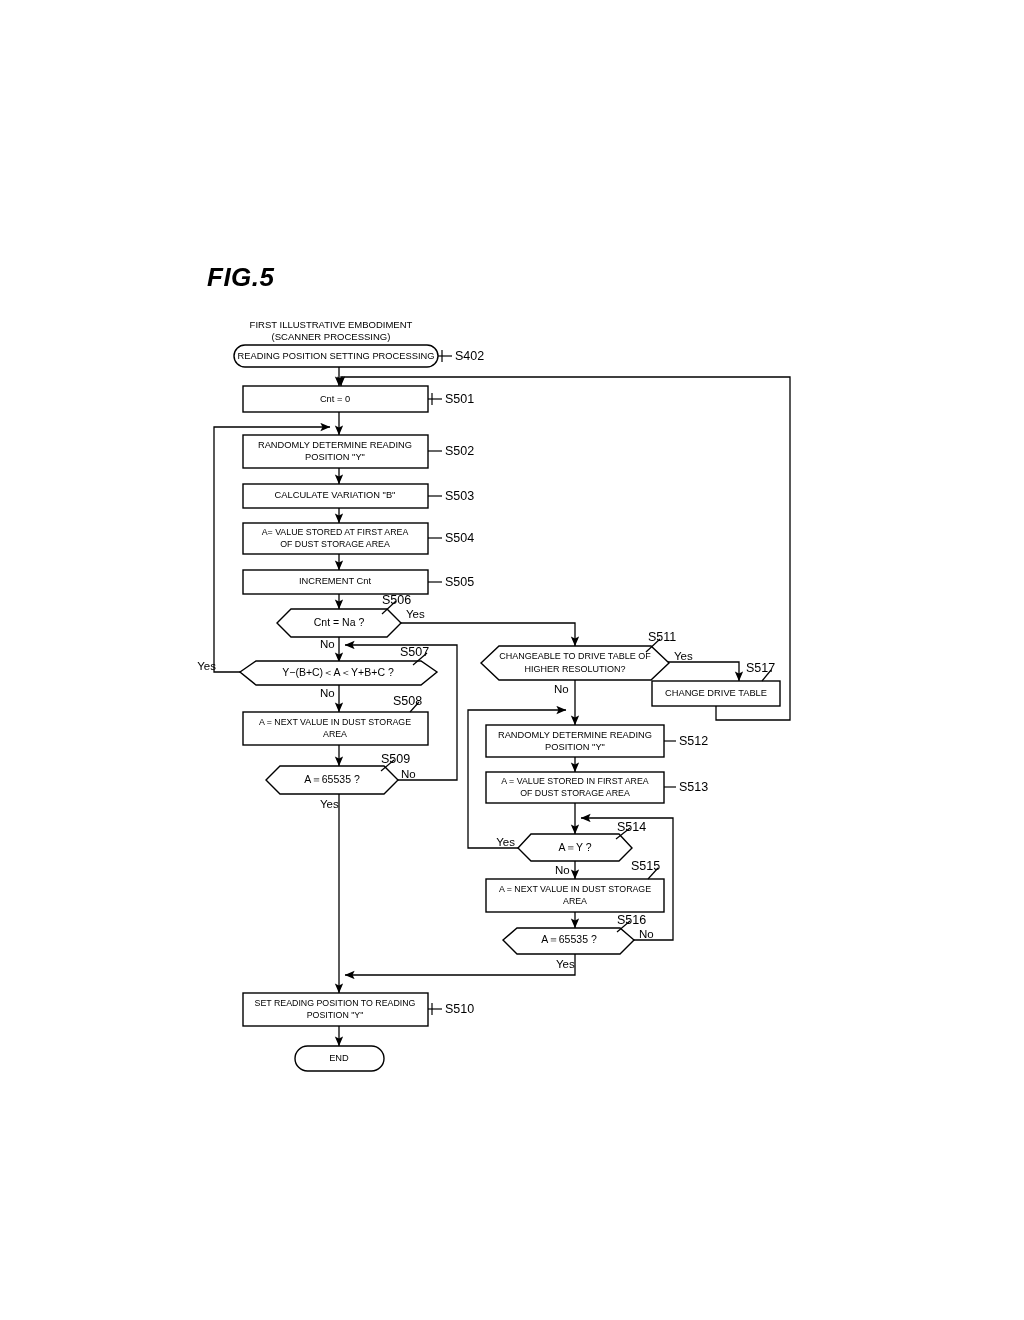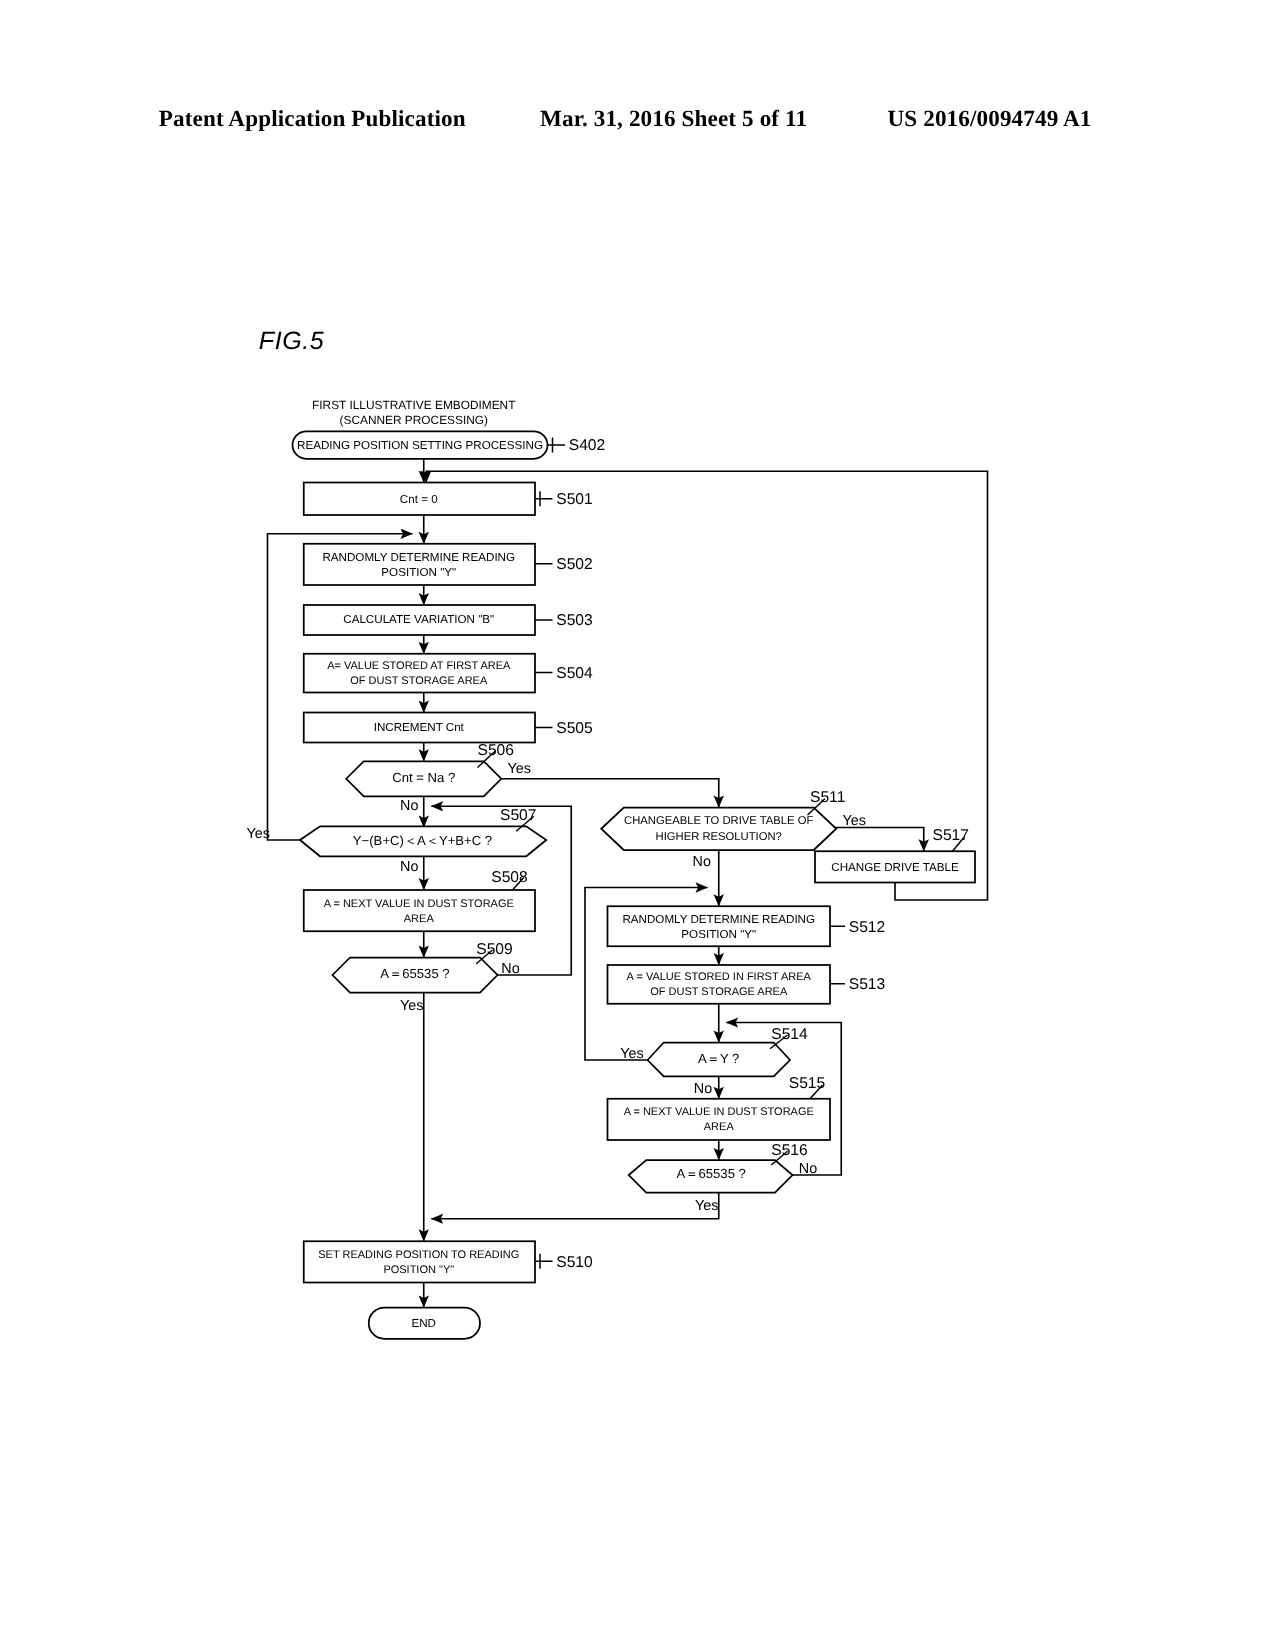--- a/index.html
+++ b/index.html
@@ -38,22 +38,22 @@
   .ph-mid   { position: absolute; left: 432px;  top: 0; }
   .ph-right { position: absolute; left: 710px;  top: 0; }
 
   
   .fig-label {
     position: absolute;
     left: 207px;
     top: 262px;
     font-family: "Liberation Sans", sans-serif;
     font-style: italic;
-    font-weight: normal;
-    font-size: 20px;
+    font-weight: bold;
+    font-size: 26px;
     letter-spacing: 0.5px;
   }
 
   
   #flow {
     position: absolute;
     left: 0;
     top: 0;
     width: 1024px;
     height: 1320px;
@@ -122,25 +122,20 @@
     fill: none;
     stroke: #000000;
     stroke-width: 1.2;
   }
 </style>
 </head>
 <body>
 
 <div id="page">
 
-  <div class="pat-header">
-    <span class="ph-left">Patent Application Publication</span>
-    <span class="ph-mid">Mar. 31, 2016  Sheet 5 of 11</span>
-    <span class="ph-right">US 2016/0094749 A1</span>
-  </div>
 
   <div class="fig-label">FIG.5</div>
 
   <svg id="flow" viewBox="0 0 1024 1320">
     <defs>
       <marker id="arw" markerWidth="9" markerHeight="9" refX="7.4" refY="3.2" orient="auto" markerUnits="strokeWidth">
         <path d="M0,0 L7.6,3.2 L0,6.4 L1.6,3.2 z" fill="#000"></path>
       </marker>
     </defs>
 

